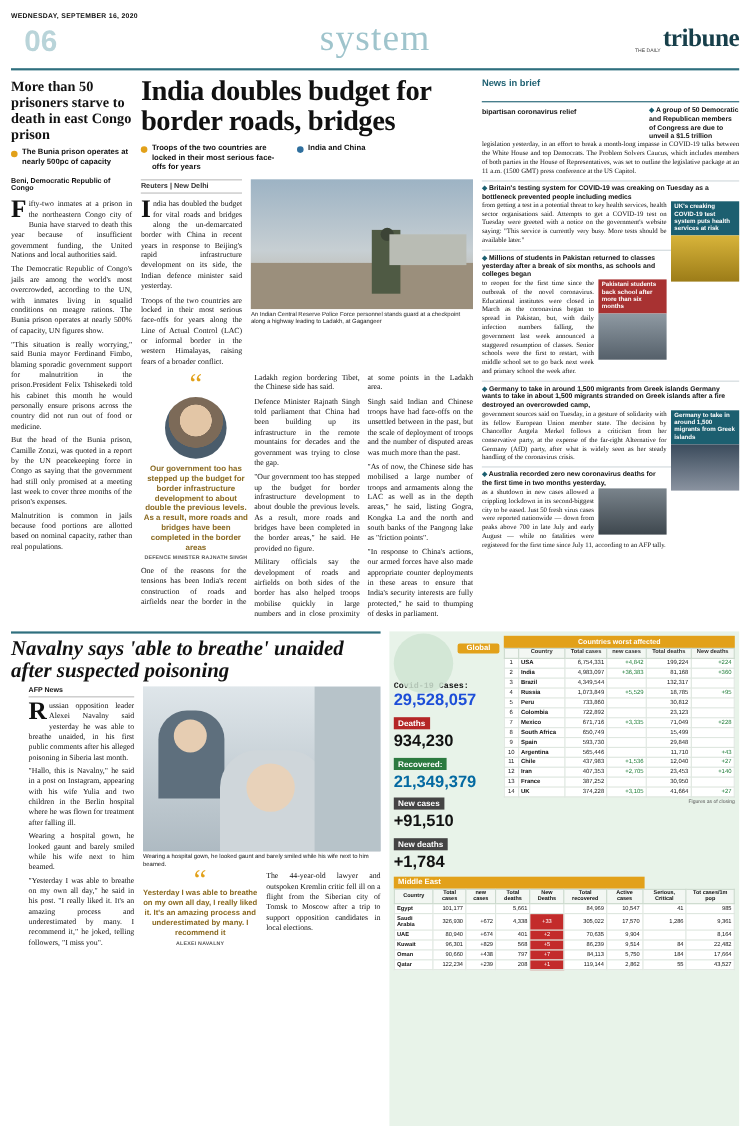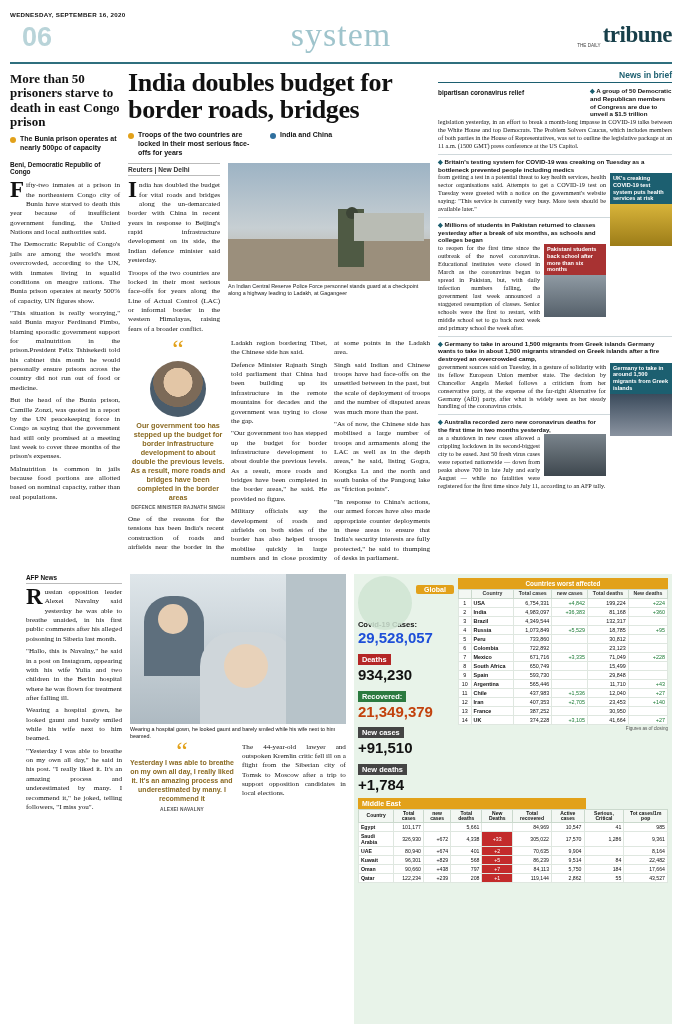--- a/index.html
+++ b/index.html
@@ -48,21 +48,21 @@
   .photo-cap { font-family:"Liberation Sans",sans-serif; font-size:5.4px; color:#222; padding:2px 0 4px; line-height:1.25; }
   .three-col { column-count:3; column-gap:7px; }
 
   .pullquote { width:100px; float:left; margin:2px 6px 4px 0; text-align:center; }
   .pq-mark { font-family:"Liberation Serif",serif; font-size:26px; color:#e2a11a; line-height:.6; }
   .pq-portrait { width:56px; height:56px; border-radius:50%; margin:4px auto; background:radial-gradient(circle at 50% 38%, #e3c6a6 0 32%, #7c6a58 33% 55%, #4a5c6b 56% 100%); }
   .pq-text { font-family:"Liberation Sans",sans-serif; font-size:7.2px; font-weight:bold; color:#8a6a22; line-height:1.25; }
   .pq-attrib { font-family:"Liberation Sans",sans-serif; font-size:4.8px; font-weight:bold; color:#555; margin-top:3px; letter-spacing:.2px; }
 
   
-  .nib-head { font-family:"Liberation Sans",sans-serif; font-size:8.5px; font-weight:bold; color:#1c5f70; border-bottom:1px solid #1c5f70; padding-bottom:2px; margin-bottom:4px;text-align:right; }
+  .nib-head { font-family:"Liberation Sans",sans-serif; font-size:8.5px; font-weight:bold; color:#1c5f70; border-bottom:1px solid #1c5f70; padding-bottom:12px; margin-bottom:4px; }
   .nib-hero-head { font-family:"Liberation Serif",serif; font-size:10px; font-weight:bold; line-height:1.08; color:#111; }
   .nib-photo { width:82px; height:48px; float:right; margin:0 0 3px 4px; background:linear-gradient(#cfe0ee,#eef2f4 60%,#9aa7ae); position:relative; }
   .nib-photo .dome { position:absolute; left:50%; bottom:6px; transform:translateX(-50%); width:26px; height:22px; background:#e9eef1; border-radius:13px 13px 0 0; }
   .nib-sub { font-family:"Liberation Sans",sans-serif; font-size:6.4px; font-weight:bold; color:#111; line-height:1.2; margin:2px 0; }
   .nib-body { font-size:6.2px; line-height:1.28; text-align:justify; }
   .brief-item { border-top:1px solid #cfd8db; padding-top:3px; margin-top:4px; }
   .brief-title { font-family:"Liberation Sans",sans-serif; font-size:6.2px; font-weight:bold; line-height:1.25; }
   .diamond { color:#1c5f70; }
   .side-box { width:62px; float:right; margin:0 0 3px 4px; }
   .side-box .bx { background:#1c5f70; color:#fff; font-family:"Liberation Sans",sans-serif; font-size:5.6px; font-weight:bold; padding:2px 3px; line-height:1.2; }
@@ -88,21 +88,21 @@
   .covid { background:#e8f3e9; padding:4px; height:100%; position:relative; overflow:hidden; }
   .covid-inner { display:flex; gap:4px; }
   .cov-left { width:96px; }
   .cov-right { flex:1; }
   .pill { display:inline-block; background:#e2a11a; color:#fff; font-family:"Liberation Sans",sans-serif; font-size:7px; font-weight:bold; padding:1px 8px; border-radius:2px; }
   .stat-label { font-family:"Liberation Sans",sans-serif; font-size:7.4px; font-weight:bold; color:#fff; background:#333; padding:1px 4px; display:inline-block; margin-top:3px; }
   .stat-label.red { background:#b42626; }
   .stat-label.grn { background:#2b7a3f; }
   .stat-label.drk { background:#444; }
   .stat-val { font-family:"Liberation Sans",sans-serif; font-size:15px; font-weight:bold; line-height:1.05; margin:1px 0 2px; color:#111; }
-  .stat-val.green { color:#c2410c; }
+  .stat-val.green { color:#0369a1; }
   .virus { position:absolute; left:4px; top:2px; width:54px; height:54px; border-radius:50%; background:#cfe4d2; opacity:.85; }
   .tbl-head { background:#e2a11a; color:#fff; font-family:"Liberation Sans",sans-serif; font-size:6.4px; font-weight:bold; text-align:center; padding:2px; }
   table.ct { width:100%; border-collapse:collapse; font-family:"Liberation Sans",sans-serif; font-size:5.4px; }
   table.ct th { background:#f3f7f3; color:#333; font-size:5.2px; padding:1px 2px; border:1px solid #cbd9cd; line-height:1.1; }
   table.ct td { padding:1px 2px; border:1px solid #dfe7e0; text-align:right; background:#fff; }
   table.ct td.l { text-align:left; font-weight:bold; }
   table.ct td.c { text-align:center; }
   .up { color:#1a7a33; }
   .me-head { background:#e2a11a; color:#fff; font-family:"Liberation Sans",sans-serif; font-size:7px; font-weight:bold; padding:2px 4px; margin-top:3px; }
   table.me { width:100%; border-collapse:collapse; font-family:"Liberation Sans",sans-serif; font-size:5.2px; }
@@ -238,20 +238,23 @@
           <div class="side-img police"></div>
         </div>
         <div class="nib-body">as a shutdown in new cases allowed a crippling lockdown in its second-biggest city to be eased. Just 50 fresh virus cases were reported nationwide — down from peaks above 700 in late July and early August — while no fatalities were registered for the first time since July 11, according to an AFP tally.</div>
       </div>
     </div>
   </div>
 
   <div class="lower">
 
     <div class="low-left">
+      <div style="border-top:2px solid #2f6f7e; padding-top:4px;">
+        <div class="nav-head">Navalny says 'able to breathe' unaided after suspected poisoning</div>
+      </div>
       <div style="display:flex; gap:8px;">
         <div style="width:96px;margin-left:16px;">
           <div class="afp">AFP News</div>
           <div class="body-text">
             <p class="dropcap">Russian opposition leader Alexei Navalny said yesterday he was able to breathe unaided, in his first public comments after his alleged poisoning in Siberia last month.</p>
             <p>"Hallo, this is Navalny," he said in a post on Instagram, appearing with his wife Yulia and two children in the Berlin hospital where he was flown for treatment after falling ill.</p>
             <p>Wearing a hospital gown, he looked gaunt and barely smiled while his wife next to him beamed.</p>
             <p>"Yesterday I was able to breathe on my own all day," he said in his post. "I really liked it. It's an amazing process and underestimated by many. I recommend it," he joked, telling followers, "I miss you".</p>
           </div>
         </div>
@@ -277,21 +280,21 @@
         </div>
       </div>
     </div>
 
     <div class="low-right">
       <div class="covid">
         <div class="virus"></div>
         <div class="covid-inner">
           <div class="cov-left">
             <div style="text-align:right;"><span class="pill">Global</span></div>
-            <div style="font-family:Liberation Sans, sans-serif;font-size:7.6px;font-weight:bold;margin-top:24px;">Covid-19 Cases:</div>
+            <div style="font-family:Liberation Mono, monospace;font-size:7.6px;font-weight:bold;margin-top:24px;">Covid-19 Cases:</div>
             <div class="stat-val" style="color:#1d4ed8;">29,528,057</div>
             <div class="stat-label red">Deaths</div>
             <div class="stat-val">934,230</div>
             <div class="stat-label grn">Recovered:</div>
             <div class="stat-val green">21,349,379</div>
             <div class="stat-label drk">New cases</div>
             <div class="stat-val">+91,510</div>
             <div class="stat-label drk">New deaths</div>
             <div class="stat-val">+1,784</div>
           </div>

